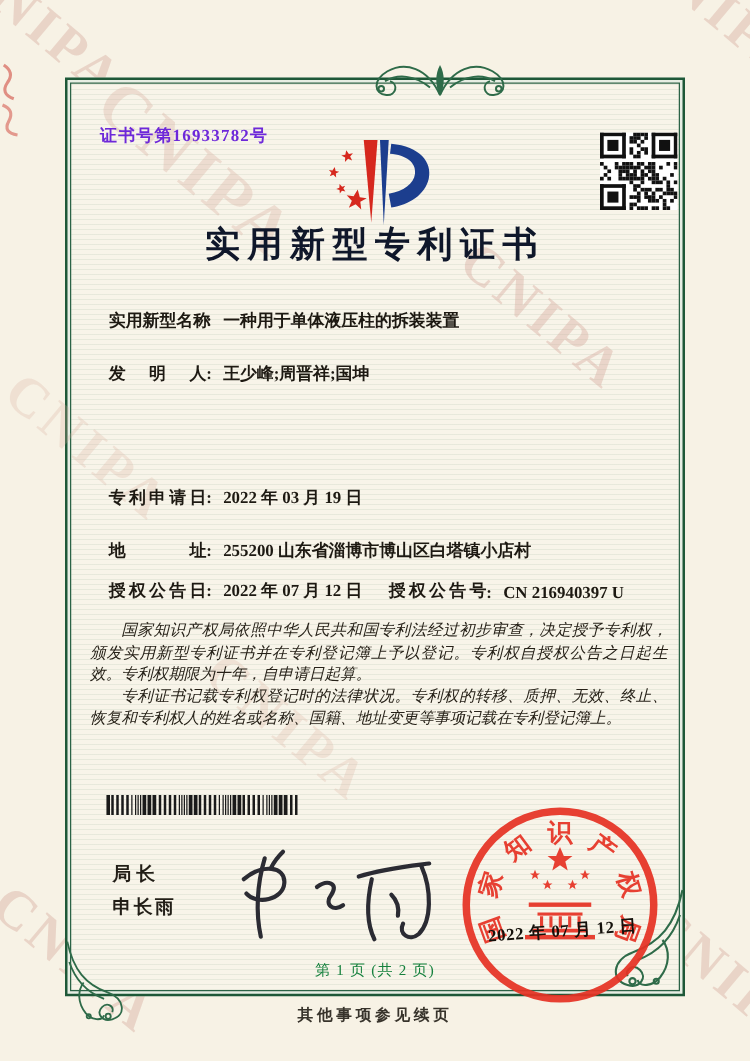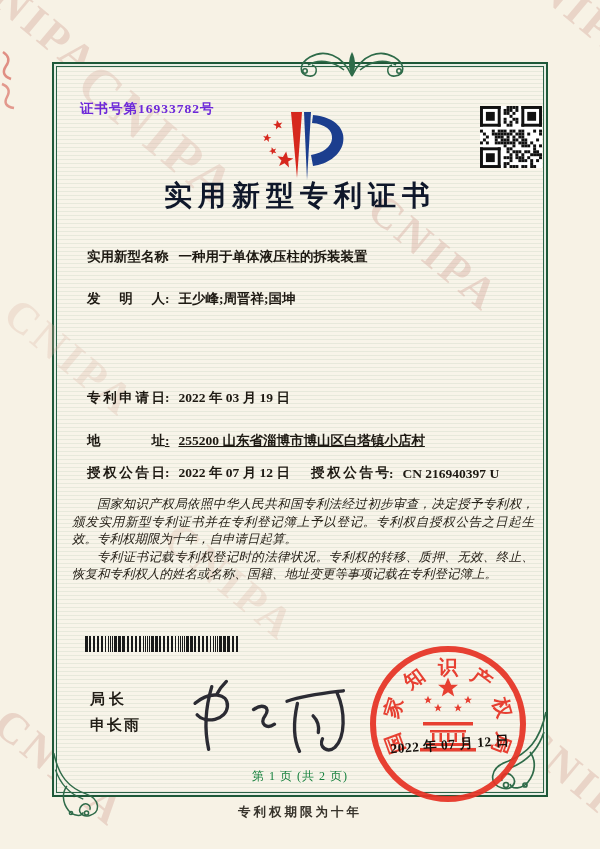--- a/index.html
+++ b/index.html
@@ -34,21 +34,21 @@
   .ornament-top{position:absolute;left:-28px;top:-20px;width:160px;height:40px;}
   .ornament-wrap{position:absolute;left:50%;top:0;width:0;height:0;}
   .flourish{position:absolute;}
 
   .cert-no{position:absolute;left:26px;top:36px;font-size:13.5px;font-weight:600;letter-spacing:1px;color:#6d28d9;}
   .qr{position:absolute;left:426px;top:42px;width:62px;height:62px;background:#fff;}
   .logo{position:absolute;left:204px;top:46px;width:92px;height:80px;}
   .title{position:absolute;left:0;right:0;top:113px;text-align:center;font-size:28px;font-weight:700;letter-spacing:6px;color:#0f172a;}
 
   .frow{position:absolute;left:33px;right:20px;font-size:13.5px;font-weight:600;color:#1d1912;white-space:nowrap;}
-  .r1{top:184px;} .r2{top:226px;} .r3{top:260px;} .r4{top:297px;margin-top:28px;} .r5{top:331px;} .r6{top:368px;text-decoration:underline;}
+  .r1{top:184px;} .r2{top:226px;} .r3{top:260px;} .r4{top:297px;margin-top:28px;} .r5{top:331px;} .r6{top:368px;}
   .r7a{top:400px;left:33px;} .r7b{top:400px;left:257px;}
   .flabel{display:inline-block;width:78px;text-align:justify;text-align-last:justify;vertical-align:bottom;}
   .fcolon{margin-right:9px;}
 
   .paras{position:absolute;left:18px;width:462px;top:432px;font-size:12.5px;line-height:17.5px;
          text-align:justify;color:#262118;font-weight:500;font-style:italic;}
   .paras p{margin:0;text-indent:2em;}
 
   .barcode{position:absolute;left:31px;top:572px;width:158px;height:16px;}
   .signer-title{position:absolute;left:36px;top:626px;font-size:15px;font-weight:700;letter-spacing:4px;color:#221e17;}
@@ -392,13 +392,13 @@
           <text x="0" y="0" fill="#e63325" font-size="20" font-weight="bold" text-anchor="middle" dominant-baseline="central" transform="translate(136.60540220198288,65.65221573546786) rotate(73.33333333333334)">权</text>
           <text x="0" y="0" fill="#e63325" font-size="20" font-weight="bold" text-anchor="middle" dominant-baseline="central" transform="translate(135.56247938479677,101.49514816956312) rotate(110)">局</text>
         </g>
     </g>
   </svg>
   <div class="seal-date">2022 年 07 月 12 日</div>
 
   <div class="page-info">第 1 页 (共 2 页)</div>
 </div>
 
-<div class="footer-note">专利权期限为十年</div>
+<div class="footer-note">其他事项参见续页</div>
 
 </body></html>

